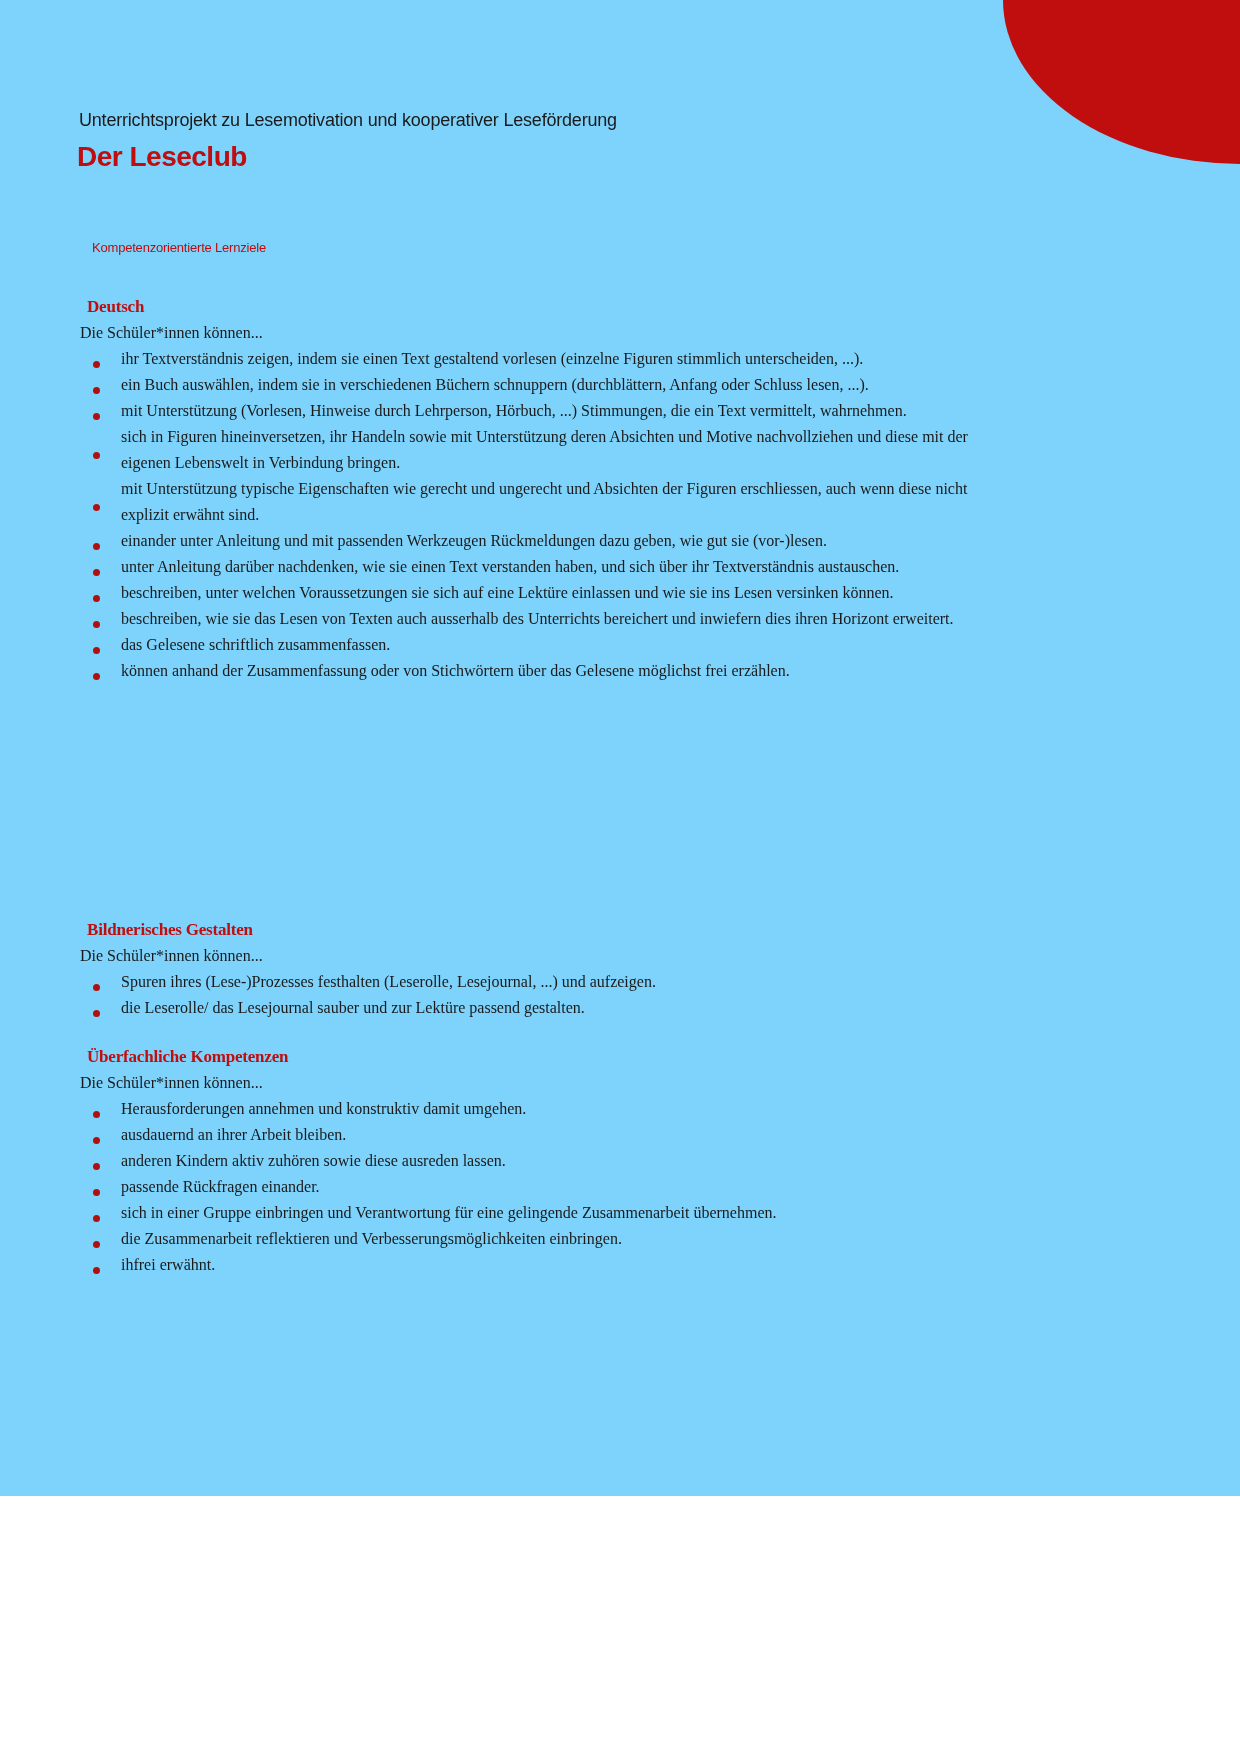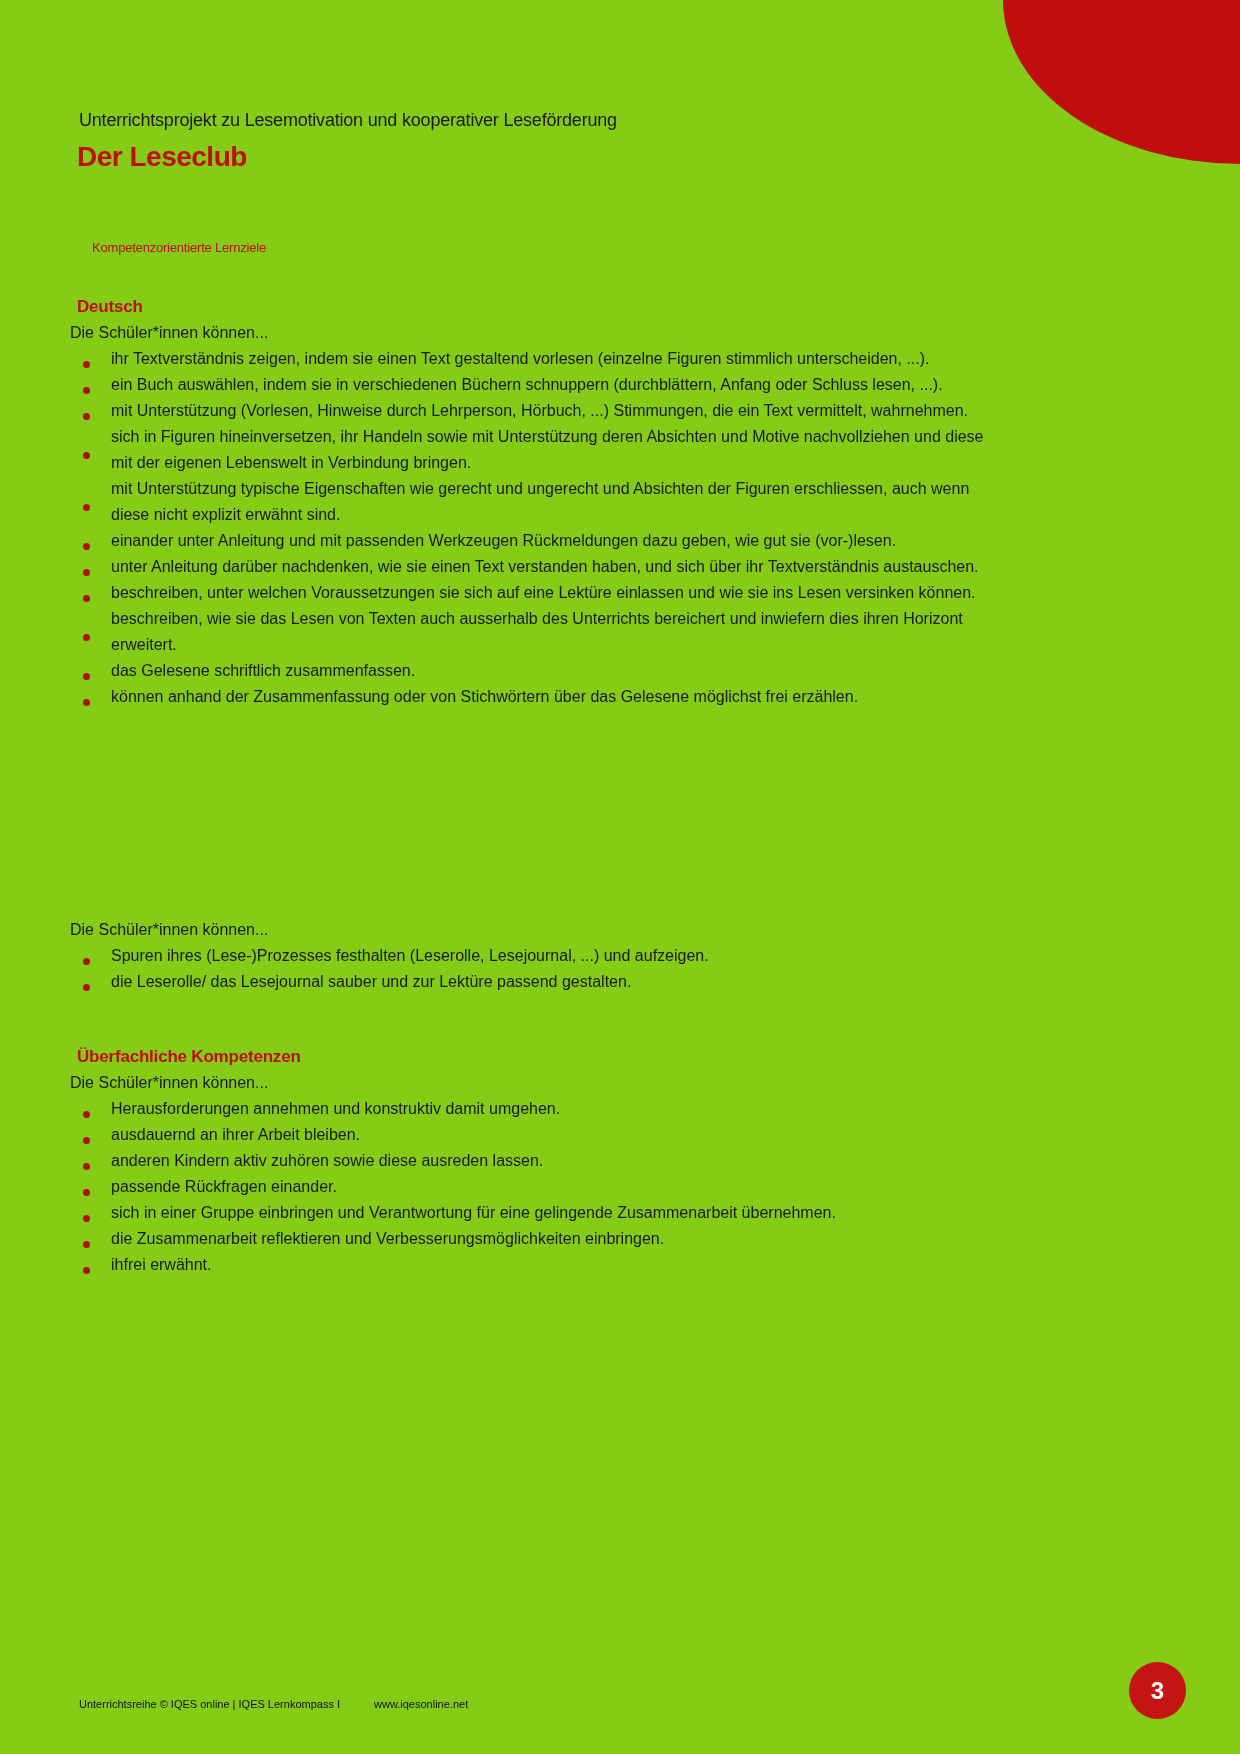--- a/index.html
+++ b/index.html
@@ -5,22 +5,22 @@
   :root{
     --brand-red:#c00d0d;
     --bullet-red:#b01010;
     --circle-red:#c51414;
     --text-color:#1a1a1a;
   }
   *{box-sizing:border-box;margin:0;padding:0;}
   html,body{background:#ffffff;}
   .page{
     position:relative;
-    width:1240px;height:1754px;
-    background:#84cc16;
+    width:1240px;height:1496px;
+    background:#7dd3fc;
     overflow:hidden;
     font-family:"Liberation Sans", sans-serif;
     color:var(--text-color);
   }
   
   .corner{
     position:absolute;top:0;right:0;
     width:237px;height:164px;
     background:var(--brand-red);
     border-bottom-left-radius:100% 100%;
@@ -34,22 +34,22 @@
     position:absolute;left:77px;top:134px;
     font-size:28px;line-height:46px;font-weight:bold;
     color:var(--brand-red);letter-spacing:-0.5px;
   }
   .main-heading{
     position:absolute;left:92px;top:236px;
     font-size:13px;line-height:24px;font-weight:normal;
     color:var(--brand-red);letter-spacing:-0.2px;
   }
   .section{
-    position:absolute;left:70px;width:930px;
-    font-size:16px;line-height:26px;
+    position:absolute;left:80px;width:930px;
+    font-size:16px;line-height:26px;font-family:Liberation Serif, serif;
   }
   .section.s0{top:294px;}
   .section.s1{top:917px;}
   .section.s2{top:1044px;}
   .section h2{
     font-size:17px;line-height:26px;font-weight:bold;
     color:var(--brand-red);margin-left:7px;letter-spacing:-0.2px;
   }
   .section .intro{line-height:26px;}
   .section ul{list-style:none;}
@@ -130,20 +130,21 @@
           <span class="btxt">das Gelesene schriftlich zusammenfassen.</span>
         </li>
       <li class="b">
           <span class="dot"></span>
           <span class="btxt">können anhand der Zusammenfassung oder von Stichwörtern über das Gelesene möglichst frei erzählen.</span>
         </li>
     </ul>
   </div>
 
   <div class="section s1">
+    <h2>Bildnerisches Gestalten</h2>
     <p class="intro">Die Schüler*innen können...</p>
     <ul>
       <li class="b">
           <span class="dot"></span>
           <span class="btxt">Spuren ihres (Lese-)Prozesses festhalten (Leserolle, Lesejournal, ...) und aufzeigen.</span>
         </li>
       <li class="b">
           <span class="dot"></span>
           <span class="btxt">die Leserolle/ das Lesejournal sauber und zur Lektüre passend gestalten.</span>
         </li>

